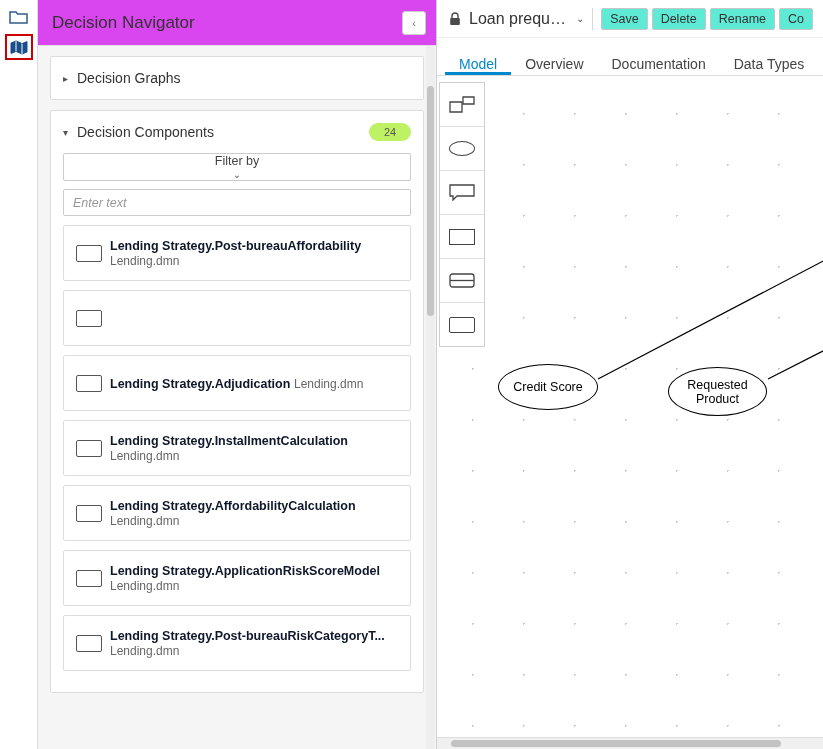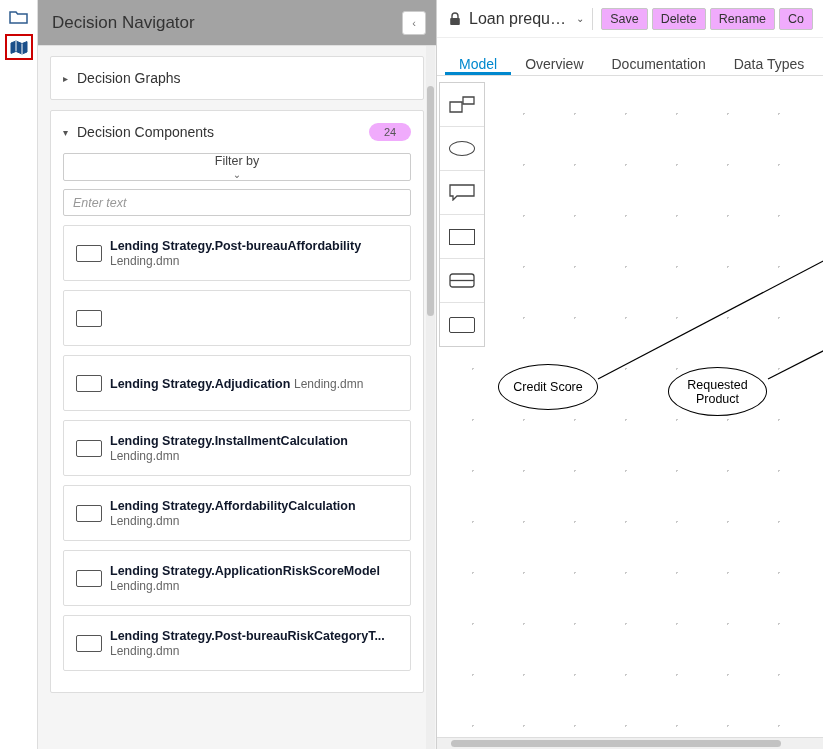--- a/index.html
+++ b/index.html
@@ -55,21 +55,21 @@
     background: #f5f5f5;
     border-right: 1px solid #d0d0d0;
     display: flex;
     flex-direction: column;
     box-sizing: border-box;
     position: relative;
   }
   .nav-header {
     height: 46px;
     flex: 0 0 46px;
-    background: #a3a3a3;
+    background: #d946ef;
     border-bottom: 1px solid #e0e0e0;
     display: flex;
     align-items: center;
     padding: 0 10px 0 14px;
     box-sizing: border-box;
   }
   .nav-title {
     font-size: 17px;
     color: #333333;
     flex: 1;
@@ -113,21 +113,21 @@
     font-size: 10px;
     flex: 0 0 14px;
   }
   .panel-title {
     font-size: 14px;
     font-weight: normal;
     color: #333333;
     flex: 1;
   }
   .count-badge {
-    background: #f0abfc;
+    background: #bef264;
     color: #555555;
     border-radius: 9px;
     font-size: 11px;
     padding: 3px 10px;
     min-width: 22px;
     text-align: center;
   }
 
   .panel-content {
     padding: 0 12px 12px 12px;
@@ -250,21 +250,21 @@
     font-size: 10px;
   }
   .tb-sep {
     width: 1px;
     height: 22px;
     background: #d8d8d8;
     margin: 0 8px;
   }
   .tb-btn {
     border: 1px solid #c6c6c6;
-    background: #f0abfc;
+    background: #5eead4;
     border-radius: 2px;
     font-size: 12.5px;
     color: #333333;
     padding: 3px 8px;
     margin-right: 4px;
     white-space: nowrap;
   }
 
   .editor-tabs {
     height: 38px;

